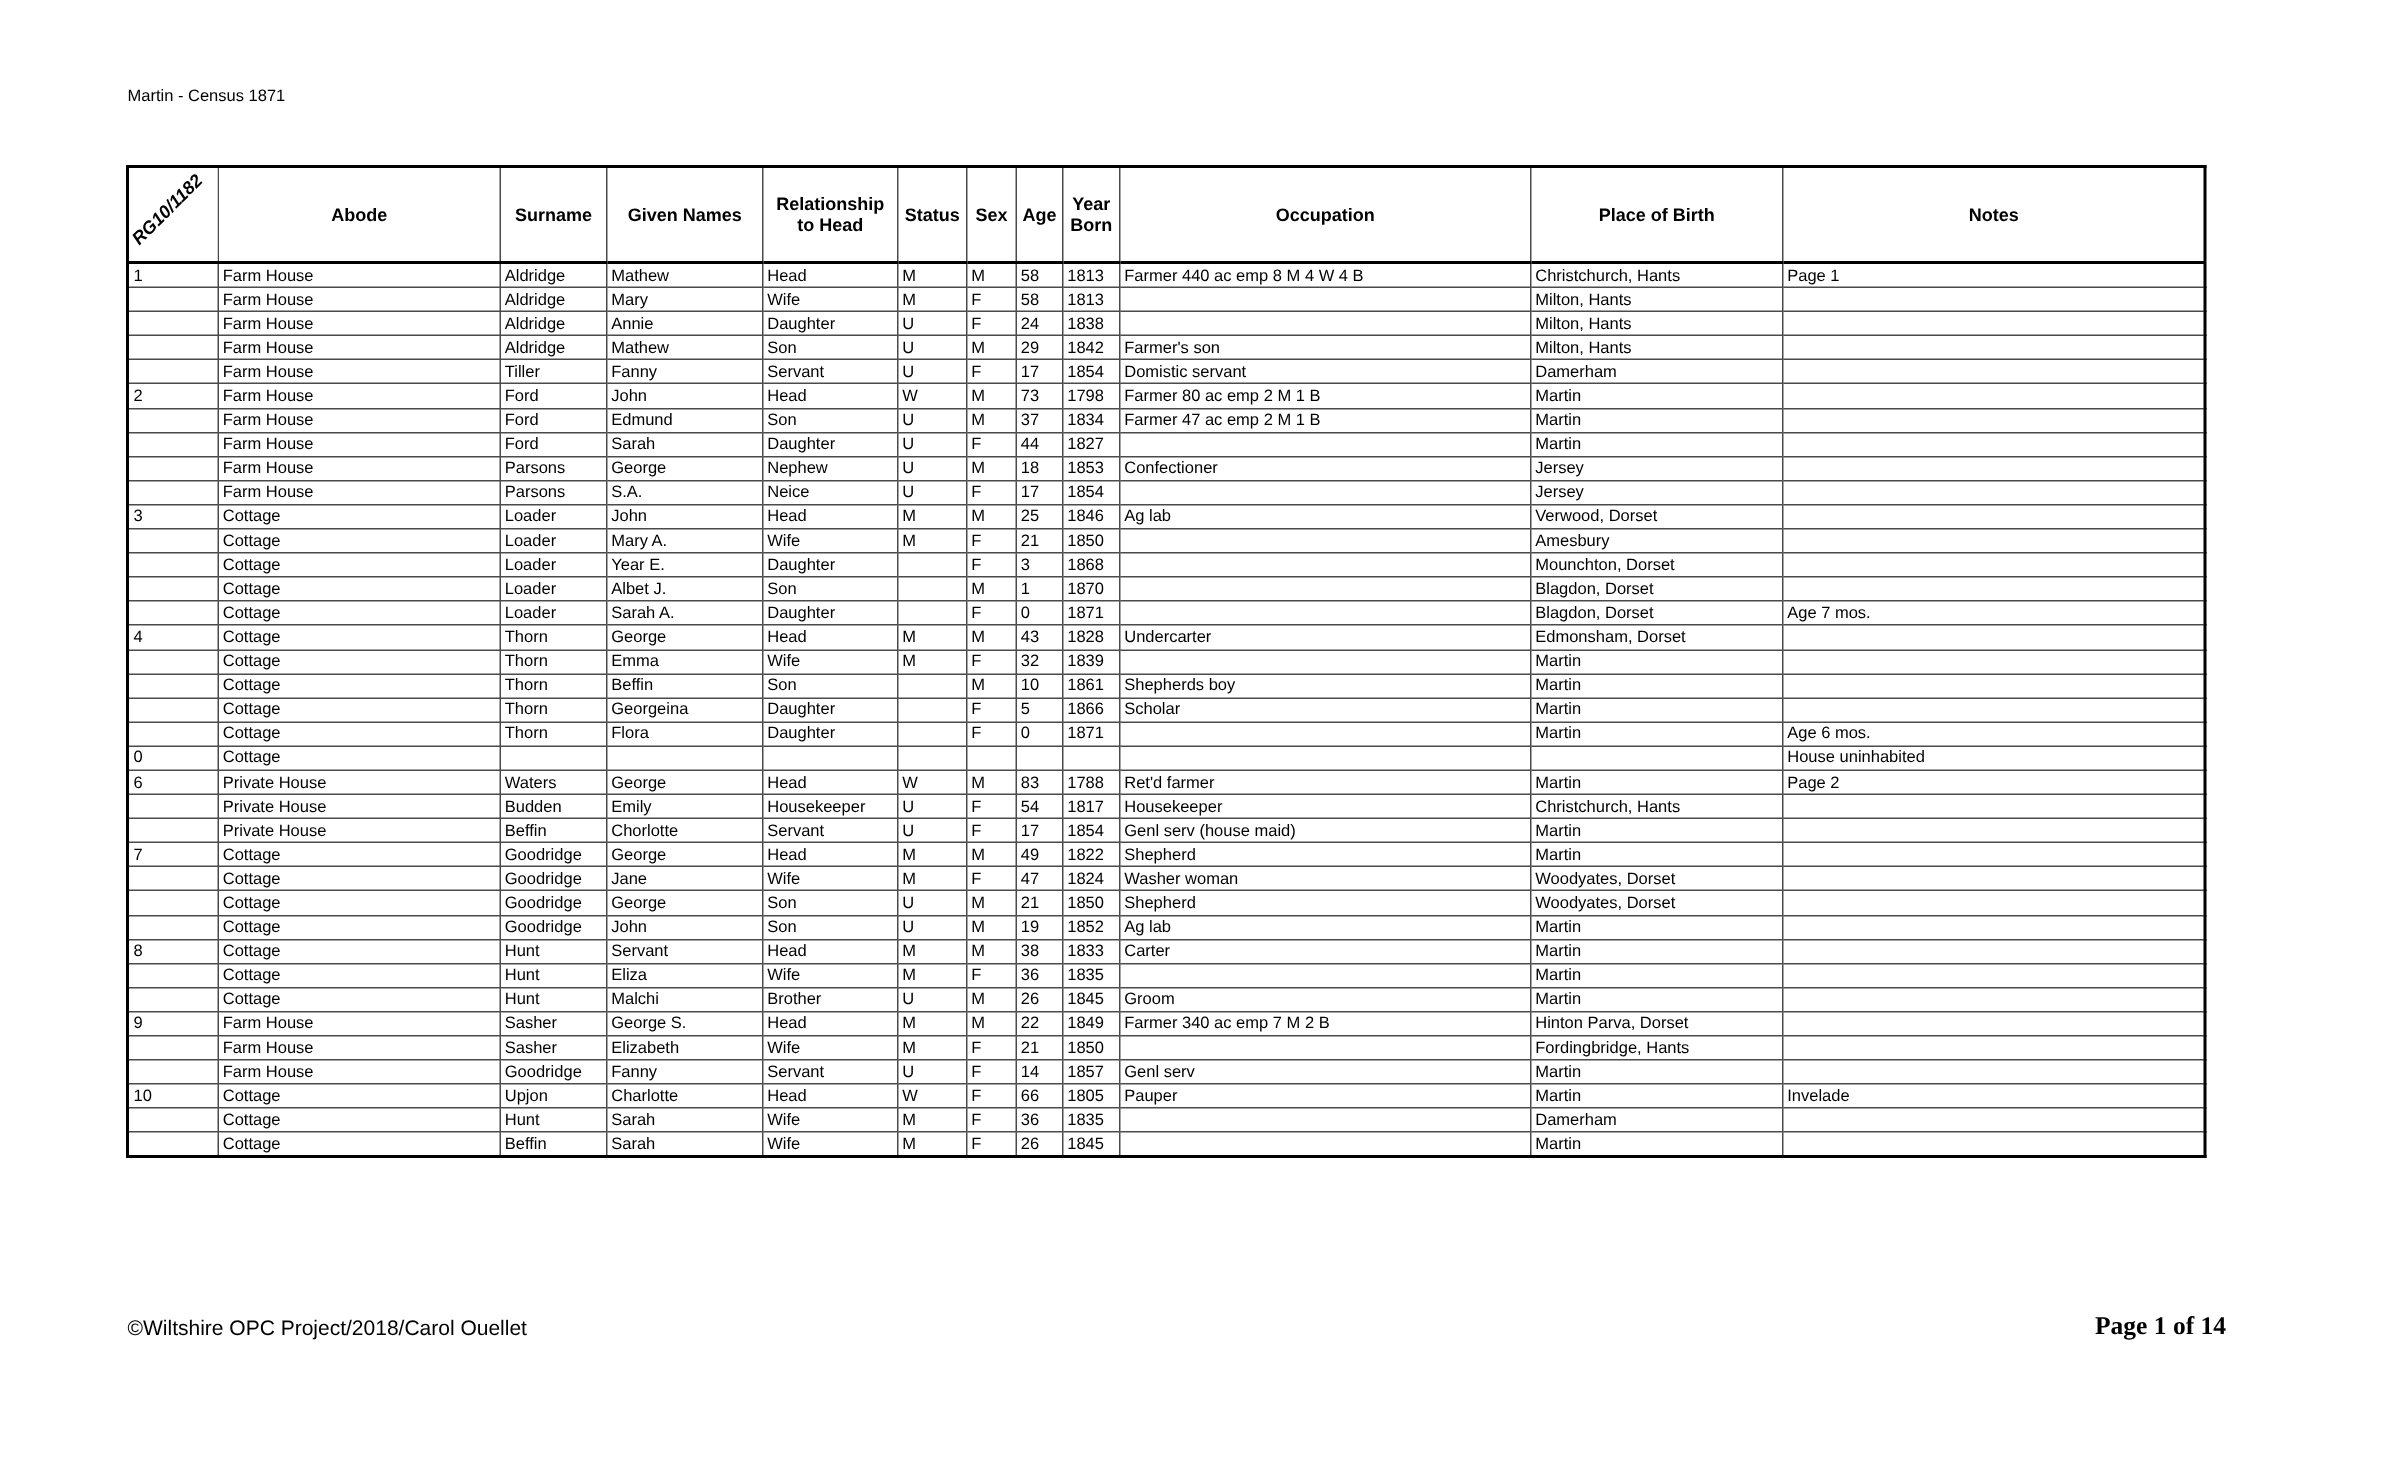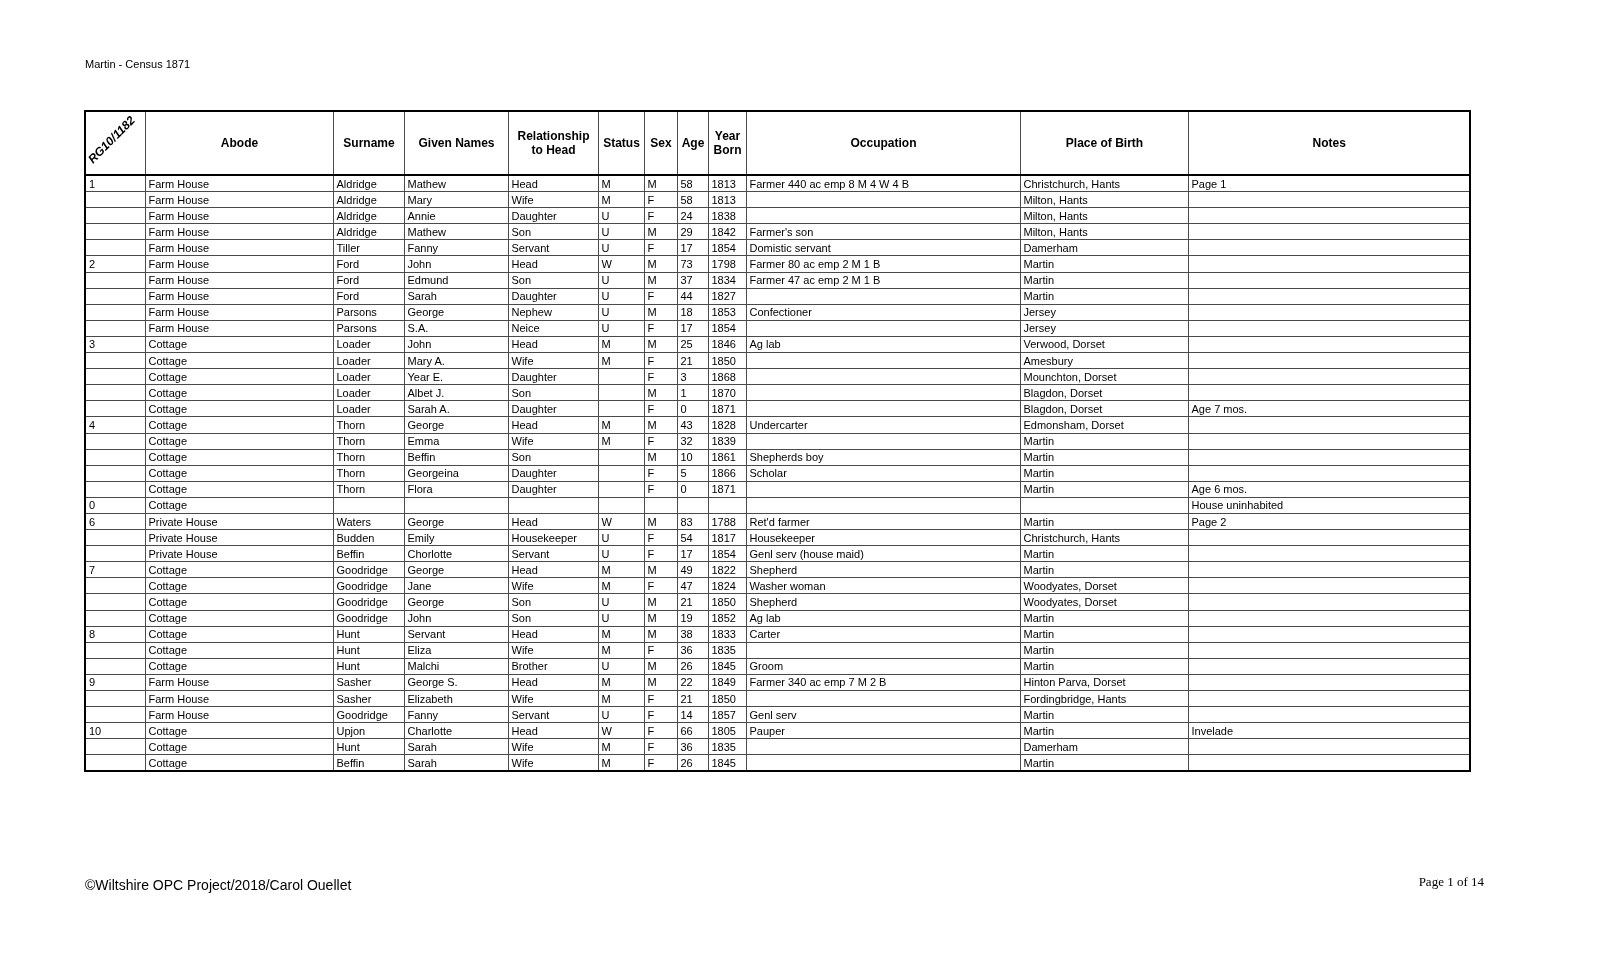--- a/index.html
+++ b/index.html
@@ -69,21 +69,22 @@
     position: absolute;
     left: 85px;
     top: 877px;
     font-size: 14px;
   }
   .footer-right {
     position: absolute;
     right: 116px;
     top: 874px;
     font-family: "Liberation Serif", serif;
-    font-size: 13px;
+    font-size: 17px;
+    font-weight: bold;
   }
 </style>
 </head>
 <body>
 
 <div class="doc-title">Martin - Census 1871</div>
 
 <table class="census">
   <colgroup>
     <col style="width:60px">

